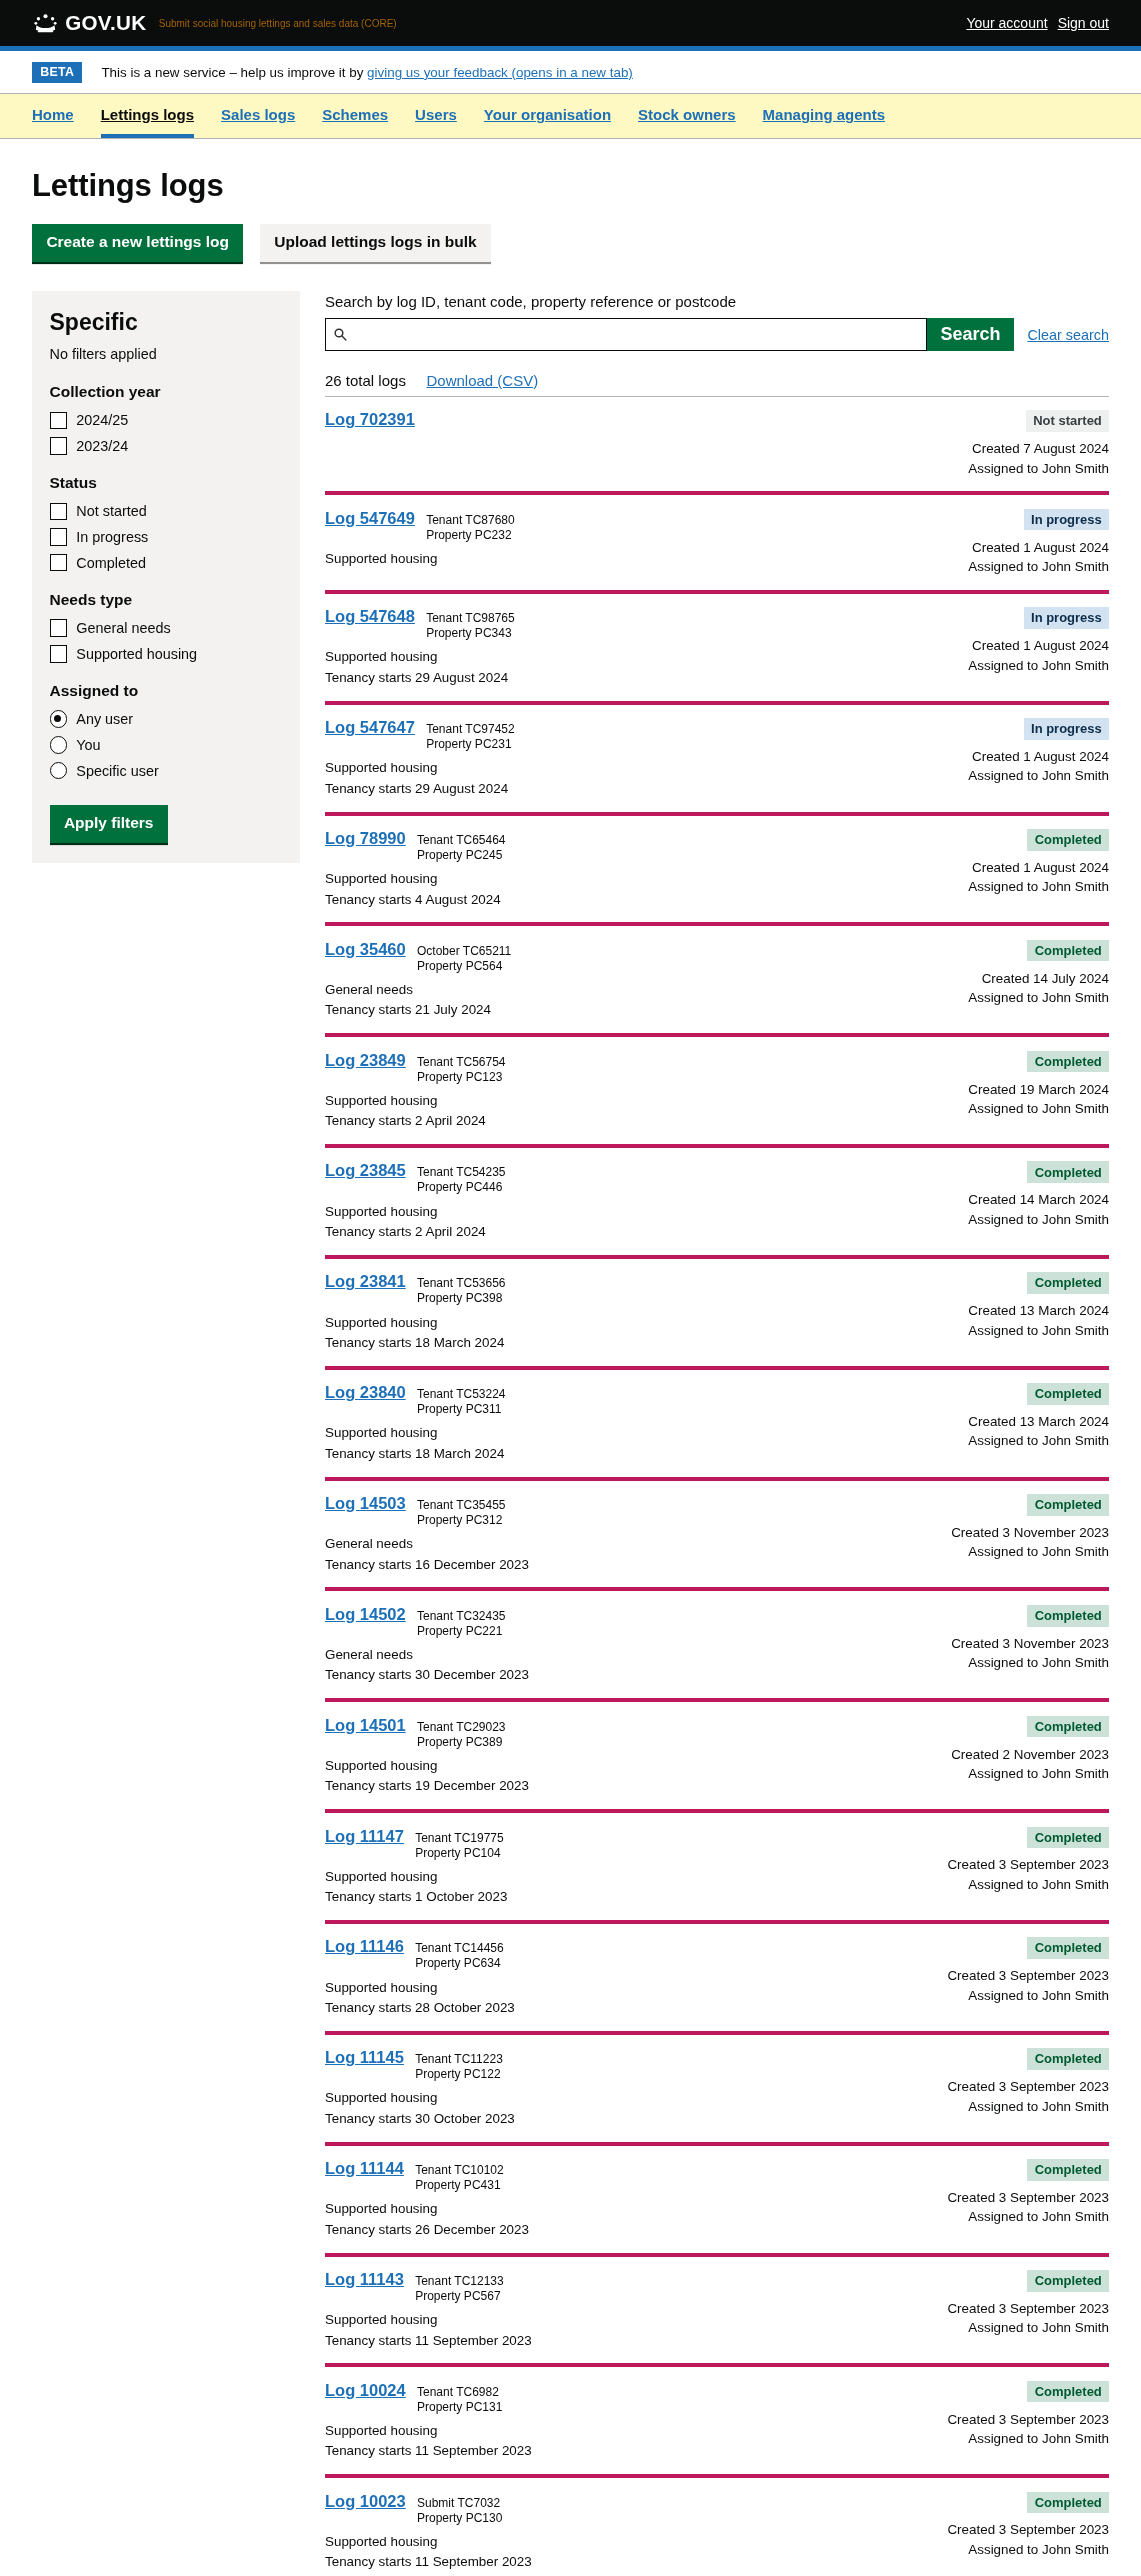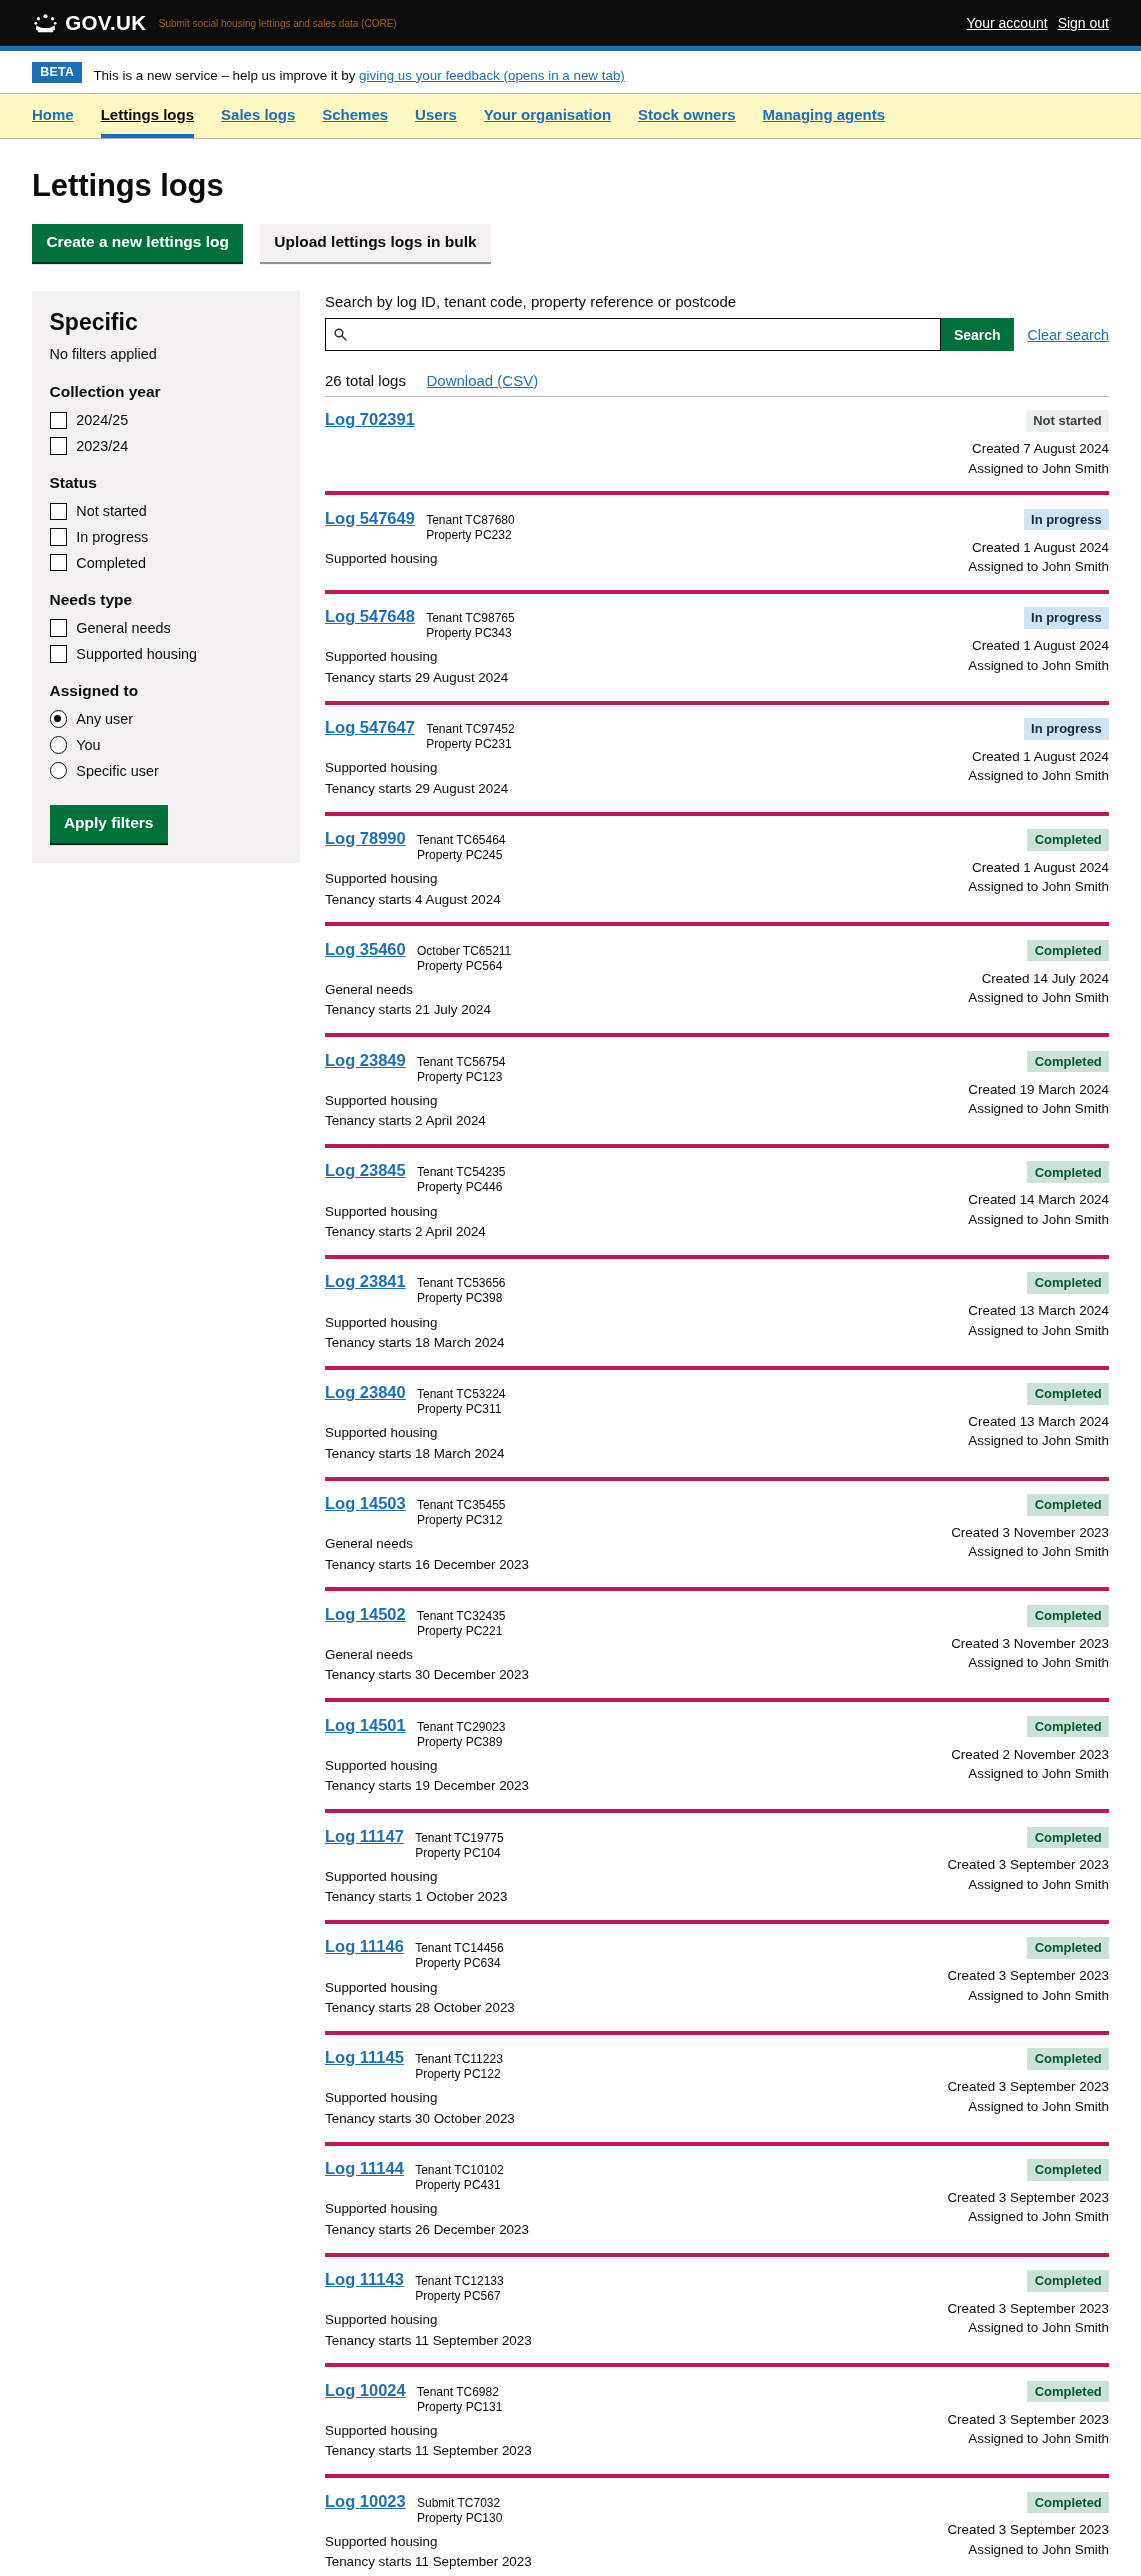--- a/index.html
+++ b/index.html
@@ -59,21 +59,21 @@
     font-size: 14px;
   }
   .header-right a { color: #ffffff; text-decoration: underline; }
 
   
   .phase-banner {
     border-bottom: 1px solid #b1b4b6;
     padding: 11.3px 0 10.3px 0;
     background: #ffffff;
   }
-  .phase-inner { display: flex; align-items: flex-end; gap: 11px; }
+  .phase-inner { display: flex; align-items: center; gap: 19px; }
   .phase-tag {
     background: #1d70b8;
     color: #fff;
     font-weight: bold;
     font-size: 12.4px;
     padding: 3.1px 8.2px 3.6px 8.2px;
     text-transform: uppercase;
     letter-spacing: 0.3px;
   }
   .phase-text { font-size: 13.4px; color: #0b0c0c; }
@@ -219,21 +219,21 @@
     border: none;
     outline: none;
     font-size: 14.4px;
     width: 100%;
     font-family: "Liberation Sans", sans-serif;
   }
   .search-submit {
     background: #00703c;
     color: #fff;
     font-weight: bold;
-    font-size: 14px;
+    font-size: 18px;
     border: none;
     padding: 0 13.4px;
     height: 33px;
     cursor: pointer;
     font-family: "Liberation Sans", sans-serif;
   }
   .clear-search {
     font-size: 14.4px;
     color: #1d70b8;
     text-decoration: underline;

